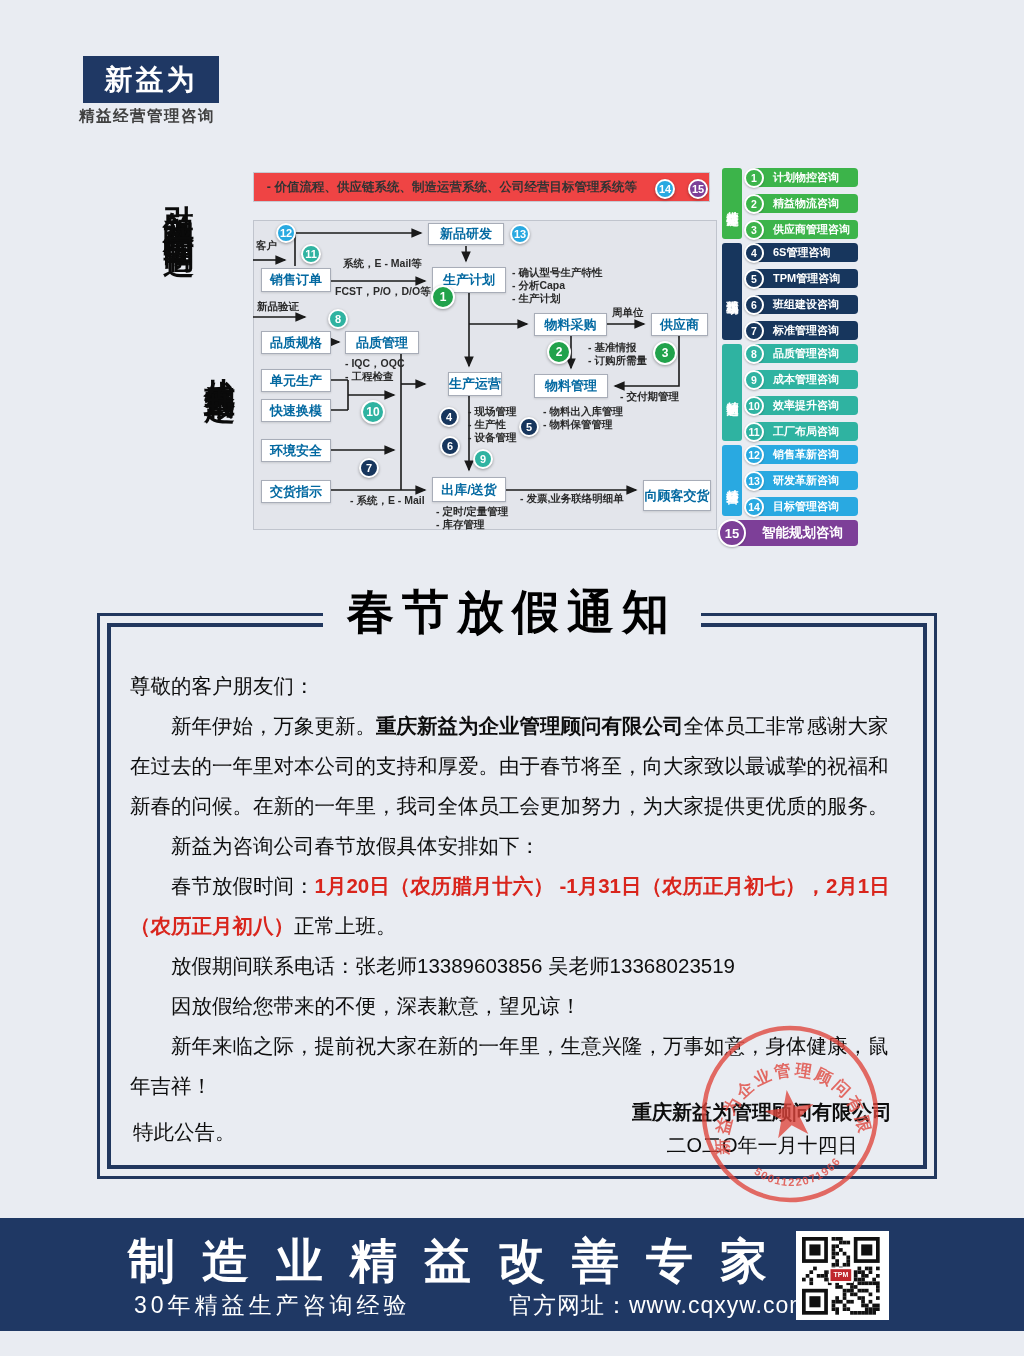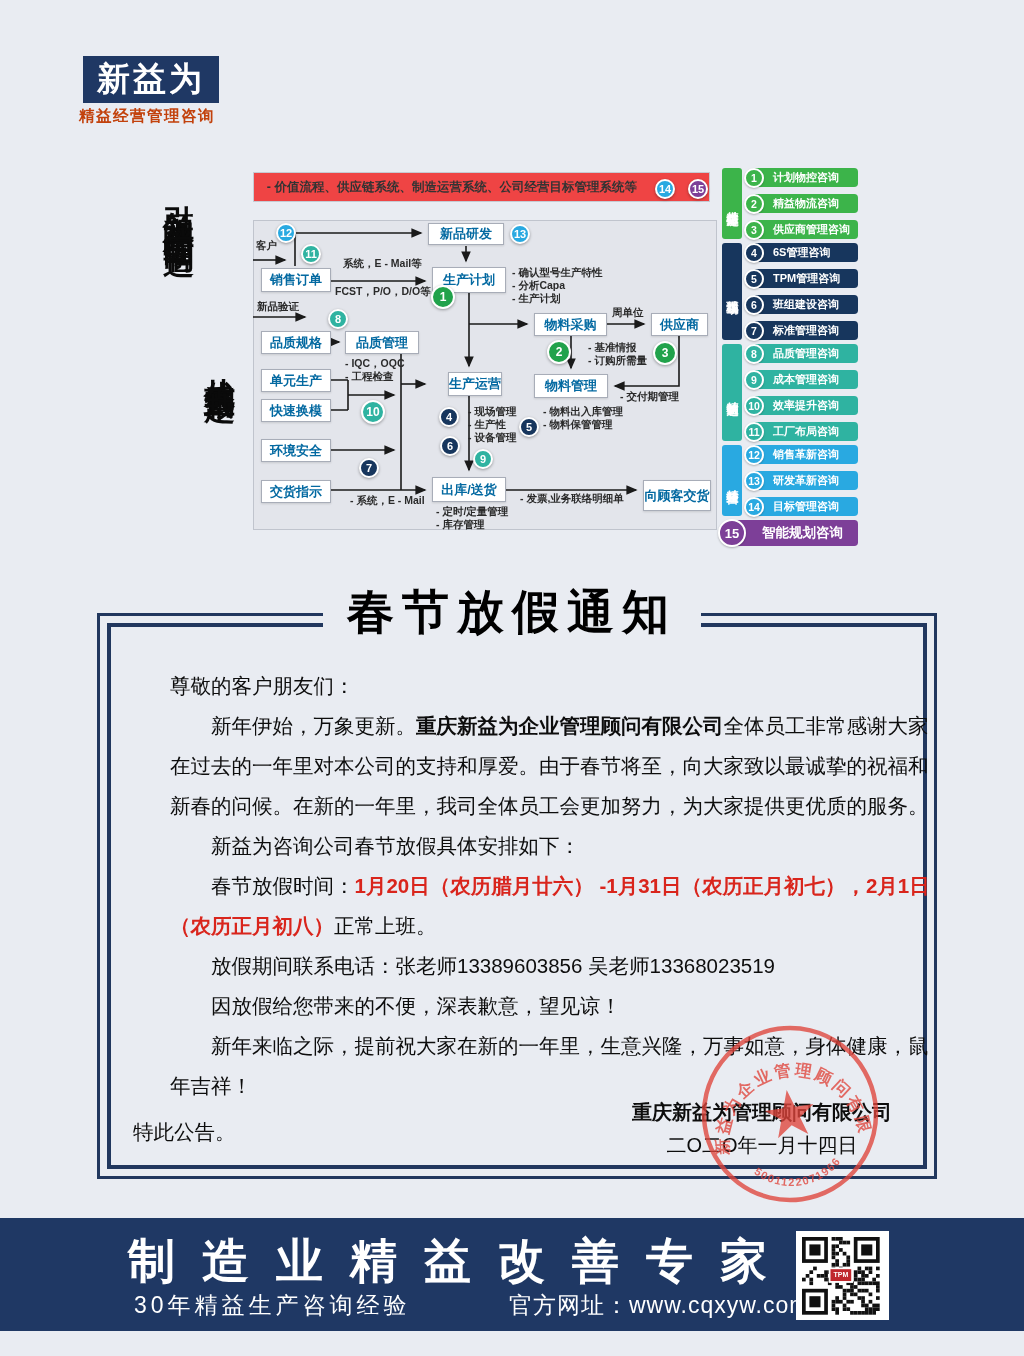--- a/index.html
+++ b/index.html
@@ -3,23 +3,23 @@
 <meta charset="utf-8">
 <style>
   * { margin:0; padding:0; box-sizing:border-box; }
   html,body { background:#dfe2e9; }
   #page {
     position:relative; width:1024px; height:1356px; overflow:hidden;
     background:#e9ecf2; font-family:"Liberation Sans","DejaVu Sans",sans-serif;
   }
   
   .logo-box{position:absolute;left:83px;top:56px;width:136px;height:47px;background:#1f3864;
-    color:#fff;font-weight:bold;font-size:33px;display:flex;align-items:center;justify-content:center;
+    color:#fff;font-weight:bold;font-size:28px;display:flex;align-items:center;justify-content:center;
     letter-spacing:3px;}
-  .logo-tagline{position:absolute;left:79px;top:106px;color:#c2410c;font-weight:bold;font-size:15.5px;letter-spacing:1.5px;text-align:right;}
+  .logo-tagline{position:absolute;left:79px;top:106px;color:#404040;font-weight:bold;font-size:15.5px;letter-spacing:1.5px;text-align:right;}
   
   .vtext{position:absolute;writing-mode:vertical-rl;text-orientation:upright;font-weight:900;color:#0a0a0a;}
   .vt1{left:157px;top:182px;font-size:31px;letter-spacing:5px;}
   .vt2{left:198px;top:353px;font-size:31px;letter-spacing:3px;}
   
   .diagram-banner{position:absolute;left:253px;top:172px;width:457px;height:30px;background:#ef4444;
     border:1px solid #c6cad2;display:flex;align-items:center;justify-content:flex-end;
     padding-right:72px;font-size:12.5px;font-weight:bold;color:#333;z-index:1;}
   .diagram-main{position:absolute;left:253px;top:220px;width:464px;height:310px;background:#e3e5eb;
     border:1px solid #c0c4cd;z-index:1;}
@@ -52,21 +52,21 @@
   .g2 .sb-ltab,.g2 .sb-item,.g2 .sb-num{background:#2fb3a1;}
   .g3 .sb-ltab,.g3 .sb-item,.g3 .sb-num{background:#29a9e1;}
   .sb-special{display:flex;align-items:center;height:26px;border-radius:14px 4px 4px 14px;background:#7d3f98;
     color:#fff;font-weight:bold;font-size:13.5px;position:relative;padding-left:40px;margin-top:4px;}
   .sb-special .sb-num{width:28px;height:28px;font-size:13px;background:#7d3f98;left:-4px;}
   
   .notice-frame{position:absolute;left:97px;top:613px;width:840px;height:566px;border:3px solid #21375e;z-index:1;}
   .notice-frame-inner{position:absolute;left:7px;top:7px;right:7px;bottom:7px;border:4px solid #21375e;}
   .notice-title{position:absolute;left:50%;transform:translateX(-50%);top:581px;font-size:47px;font-weight:900;
     color:#000;background:#e9ecf2;padding:0 24px;letter-spacing:8px;z-index:3;white-space:nowrap;}
-  .notice-body{position:absolute;left:130px;top:666px;width:768px;font-size:20.5px;line-height:40px;color:#0d0d0d;z-index:2;margin-left:40px;}
+  .notice-body{position:absolute;left:130px;top:666px;width:768px;font-size:20.5px;line-height:40px;color:#0d0d0d;z-index:2;}
   .notice-body p{margin:0;}
   .ind{text-indent:2em;}
   .red{color:#d9251c;font-weight:bold;}
   .bold{font-weight:bold;}
   .closing{position:absolute;left:133px;top:1118px;font-size:20.5px;color:#0d0d0d;z-index:2;}
   .sig{position:absolute;left:592px;top:1096px;width:340px;text-align:center;font-size:20px;color:#0d0d0d;z-index:2;line-height:33px;}
   .sig-company{font-weight:bold;}
   .stamp{position:absolute;left:698px;top:1022px;z-index:6;opacity:.78;transform:rotate(-8deg);}
   
   .footer{position:absolute;left:0;top:1218px;width:1024px;height:113px;background:#1f3864;z-index:2;}

